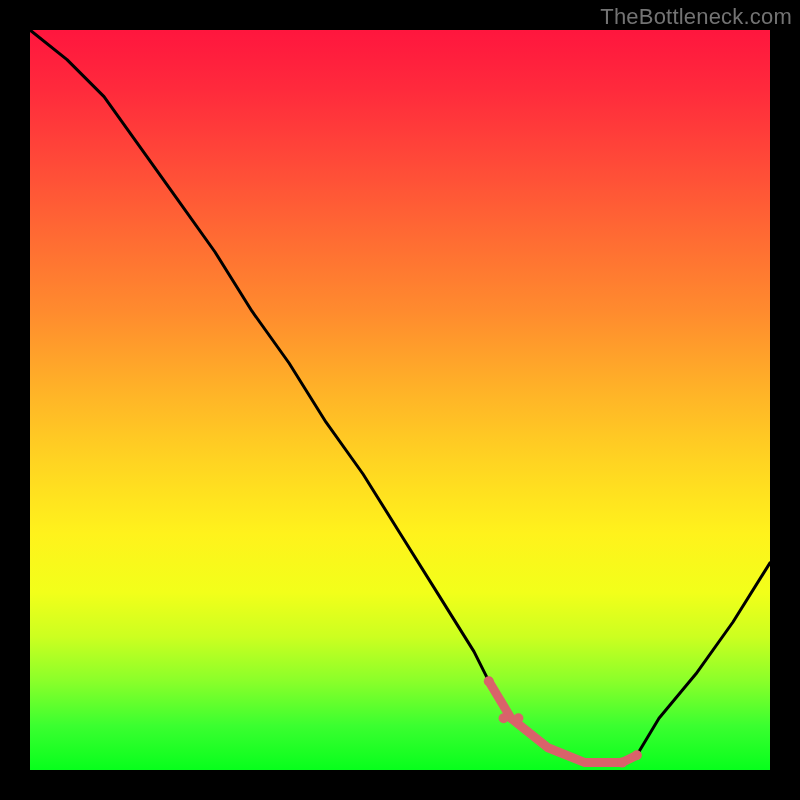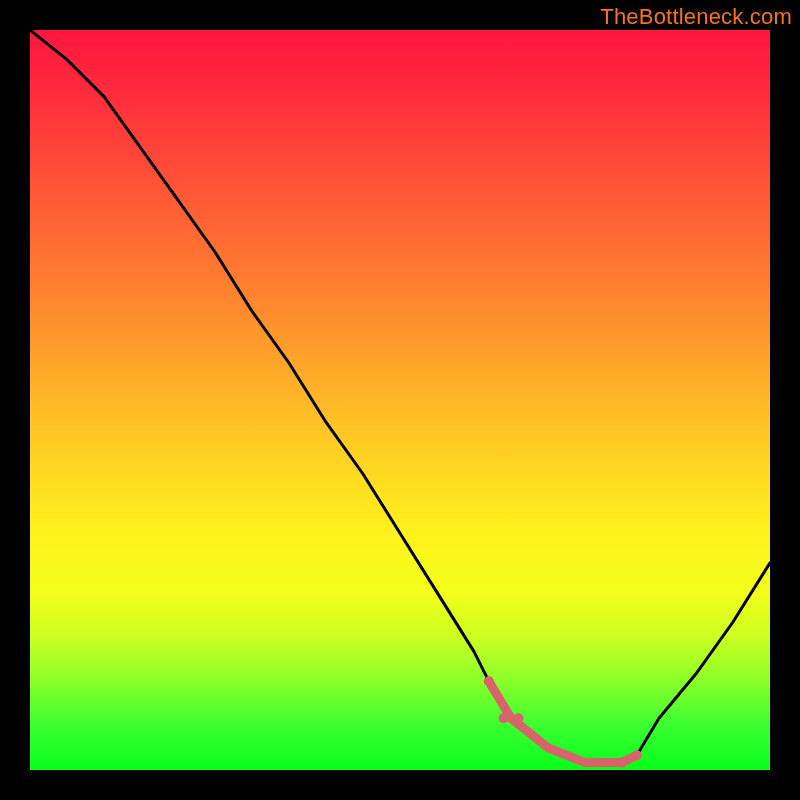--- a/index.html
+++ b/index.html
@@ -36,21 +36,21 @@
       #ccff20 82%,
       #8aff2a 88%,
       #3bff30 94%,
       #07ff1c 100%
     );
   }
   .watermark {
     position: absolute;
     top: 4px;
     right: 8px;
-    color: #f97316;
+    color: #737373;
     font-size: 22px;
     font-weight: 500;
     letter-spacing: 0.2px;
     user-select: none;
   }
   svg.curve {
     position: absolute;
     inset: 0;
     width: 740px;
     height: 740px;

